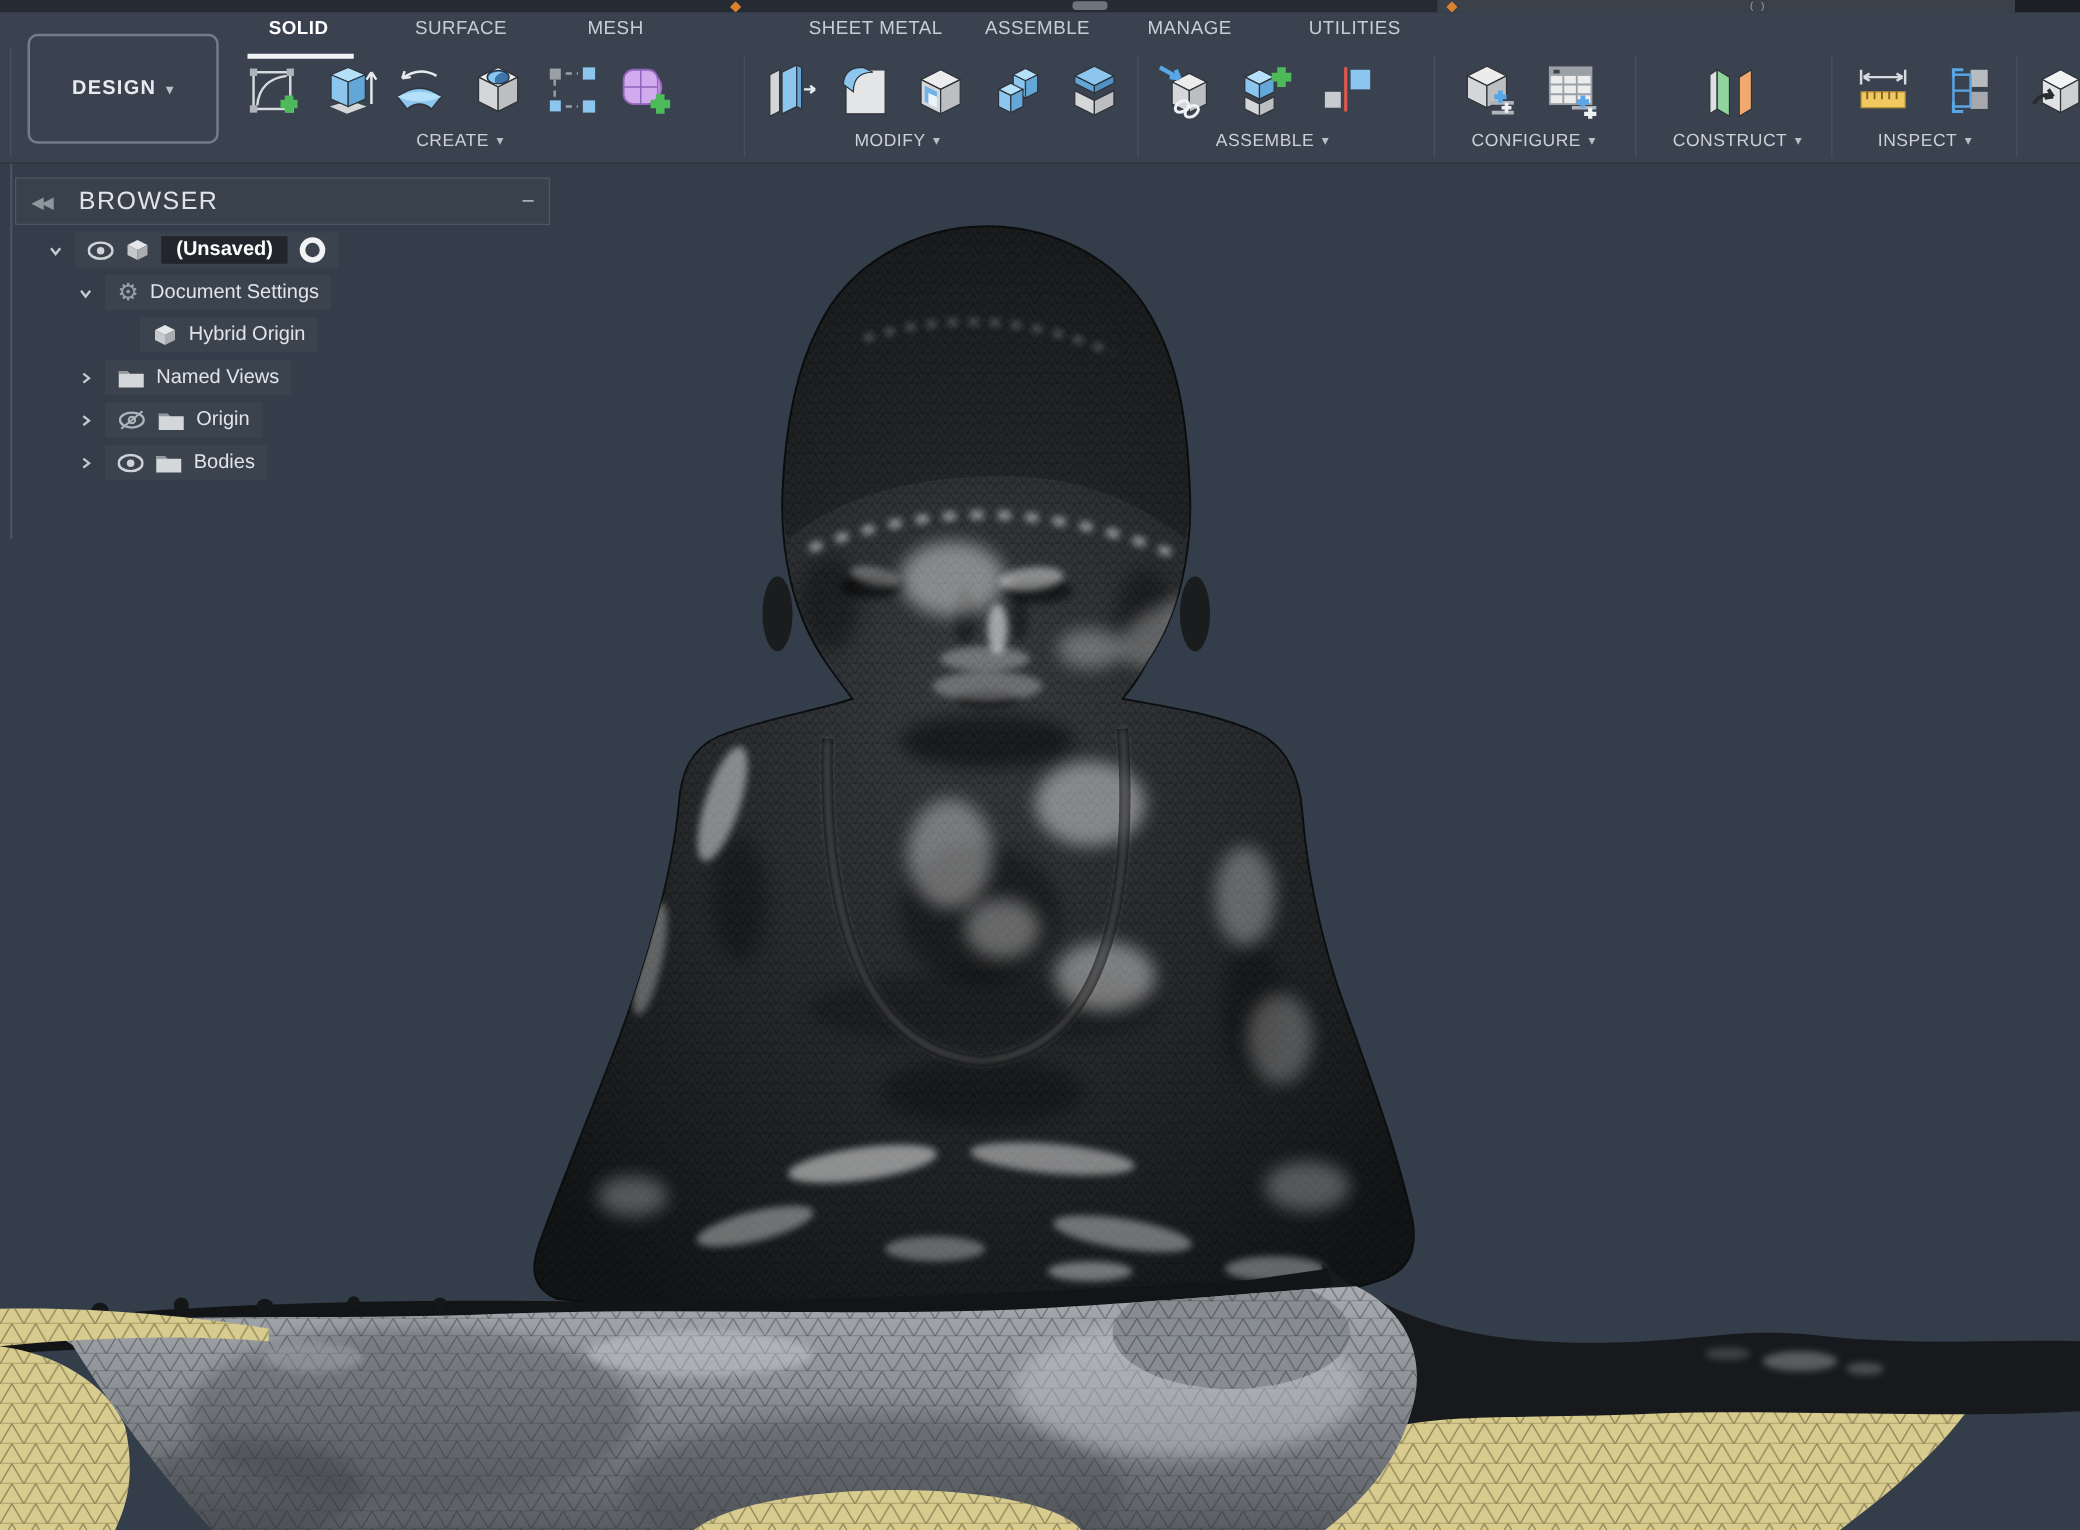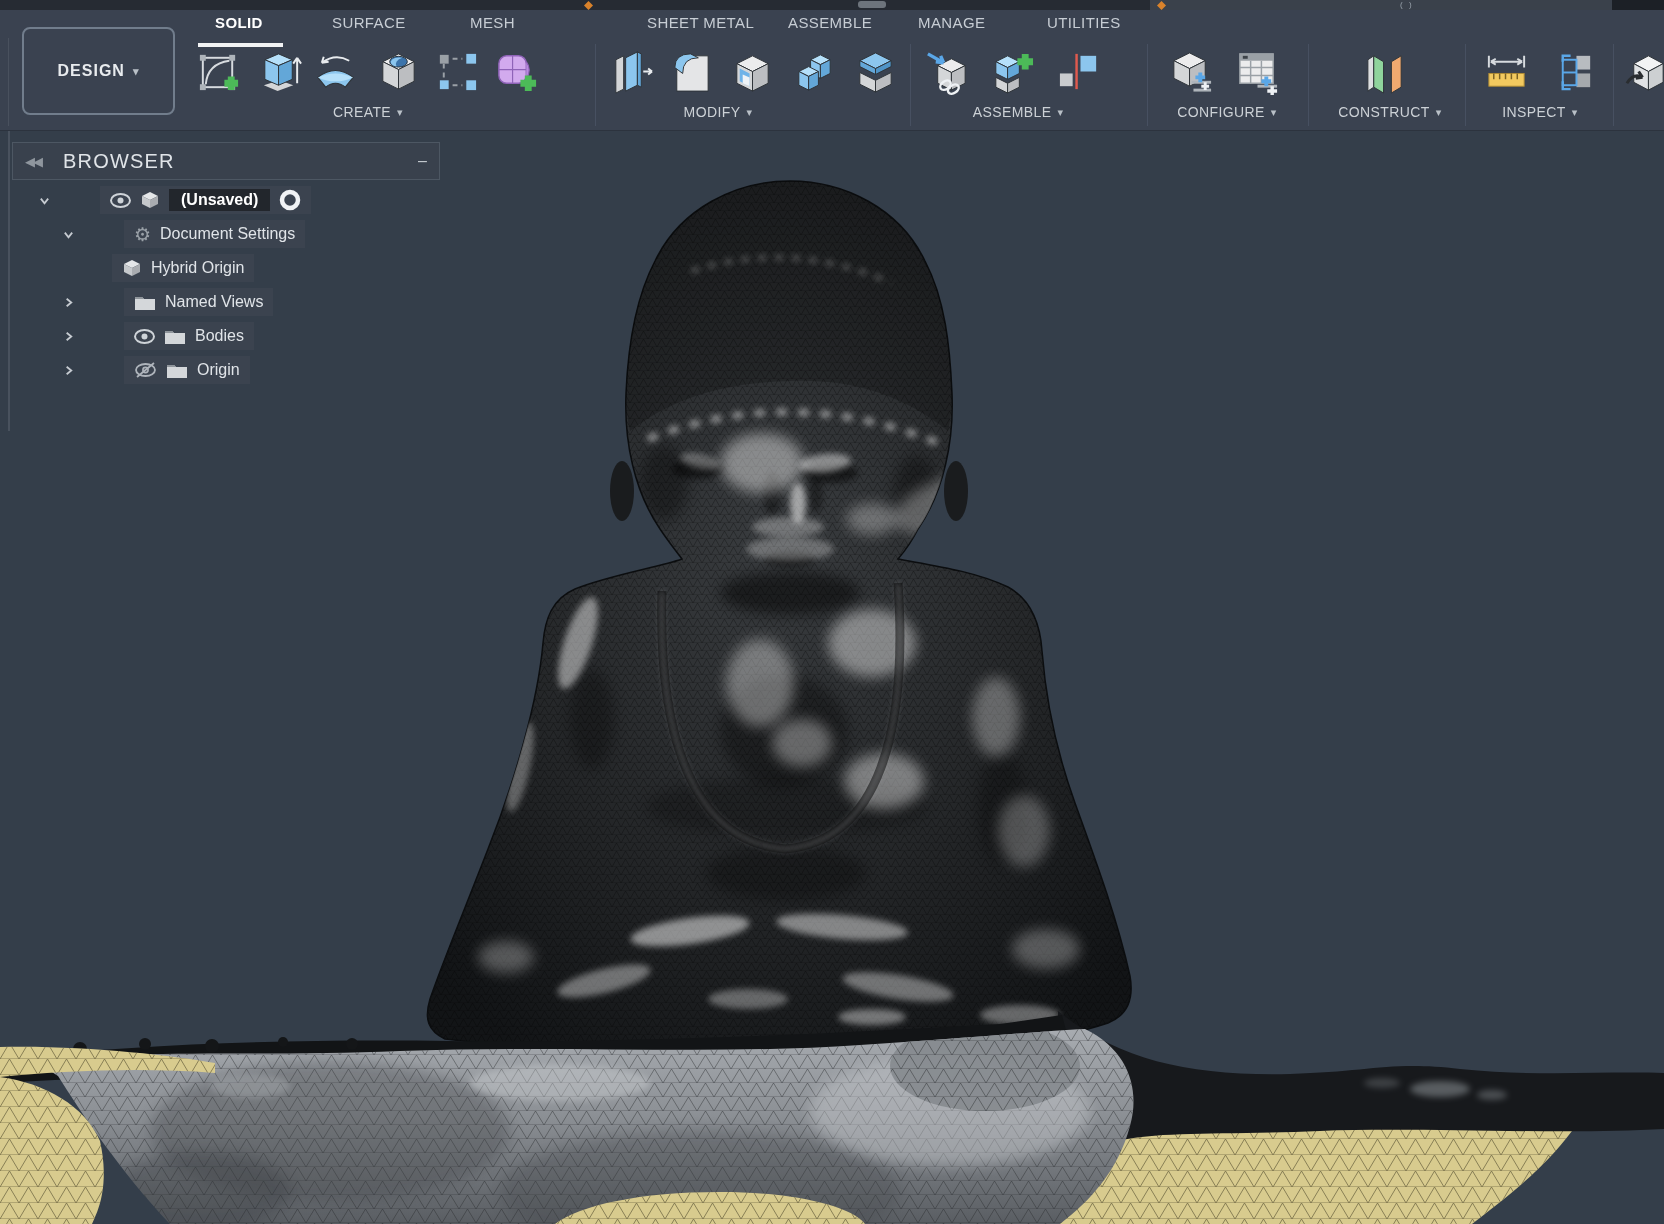--- a/index.html
+++ b/index.html
@@ -46,21 +46,21 @@
   
   #browser-line { position:absolute; left:8px; top:131px; width:2px; height:300px; background:#49525e; }
   #browser { position:absolute; left:12px; top:142px; width:428px; }
   #browser-header { height:38px; background:#39414d; border:1px solid #4d5763; display:flex;
                     align-items:center; padding:0 12px; }
   #browser-header .title { margin-left:22px; font-size:20px; color:#e0e4e8; letter-spacing:1.2px; }
   #browser-header .collapse { color:#8f969e; font-size:13px; letter-spacing:-2px; cursor:pointer; }
   #browser-header .minimize { margin-left:auto; color:#c6cbd1; font-size:16px; cursor:pointer; }
 
   #tree { position:absolute; left:12px; top:186px; width:420px; }
-  .row { display:flex; align-items:center; height:28px; margin-bottom:6px; font-size:16px; color:#e0e4e8;gap:40px; }
+  .row { display:flex; align-items:center; height:28px; margin-bottom:6px; font-size:16px; color:#e0e4e8; }
   .row .hl { display:flex; align-items:center; background:#3b434f; height:28px; padding:0 10px; gap:9px; cursor:pointer; }
   .chev { width:16px; display:flex; justify-content:center; margin-right:8px; cursor:pointer; }
   .chev svg { width:11px; height:11px; }
   .lbl { white-space:nowrap; }
   .sel-cell { background:#22262c; font-weight:bold; color:#fff; padding:2px 12px; }
   .r1 { margin-left:24px; } .r2 { margin-left:48px; }
   .r3 { margin-left:100px; } .r4 { margin-left:100px; }
   .r5 { margin-left:48px; } .r6 { margin-left:48px; } .r7 { margin-left:48px; }
   .tree-icon { display:flex; align-items:center; }
   .gear-glyph { font-size:19px; color:#99a0a7; line-height:1; }
@@ -536,20 +536,44 @@
         <span class="tree-icon">
           <svg width="22" height="17" viewBox="0 0 22 17">
               <path d="M1,3 h7 l2,2 h11 v11 h-20 Z" fill="#d4d7da"></path>
               <path d="M1,3 h7 l2,2 h-9 Z" fill="#8f959b"></path>
             </svg>
         </span>
         <span class="lbl">Named Views</span>
       </span>
     </div>
 
+    <div class="row r6">
+      <span class="chev">
+        <svg viewBox="0 0 12 12">
+            <path d="M4,2 L9,6 L4,10" fill="none" stroke="#c6cbd1" stroke-width="2"></path>
+          </svg>
+      </span>
+      <span class="hl">
+        <span class="tree-icon">
+          <svg width="23" height="18" viewBox="0 0 23 18">
+              <ellipse cx="11.5" cy="9" rx="9.5" ry="6" fill="none" stroke="#aeb4bb" stroke-width="1.8"></ellipse>
+              <circle cx="11.5" cy="9" r="2.6" fill="none" stroke="#aeb4bb" stroke-width="1.6"></circle>
+              <path d="M3,16 L20,2" stroke="#aeb4bb" stroke-width="1.8"></path>
+            </svg>
+        </span>
+        <span class="tree-icon">
+          <svg width="22" height="17" viewBox="0 0 22 17">
+              <path d="M1,3 h7 l2,2 h11 v11 h-20 Z" fill="#d4d7da"></path>
+              <path d="M1,3 h7 l2,2 h-9 Z" fill="#8f959b"></path>
+            </svg>
+        </span>
+        <span class="lbl">Origin</span>
+      </span>
+    </div>
+
     <div class="row r7">
       <span class="chev">
         <svg viewBox="0 0 12 12">
             <path d="M4,2 L9,6 L4,10" fill="none" stroke="#c6cbd1" stroke-width="2"></path>
           </svg>
       </span>
       <span class="hl">
         <span class="tree-icon">
           <svg width="21" height="15" viewBox="0 0 21 15">
               <ellipse cx="10.5" cy="7.5" rx="9.5" ry="6.5" fill="none" stroke="#ced3d8" stroke-width="2"></ellipse>
@@ -559,38 +583,14 @@
         <span class="tree-icon">
           <svg width="22" height="17" viewBox="0 0 22 17">
               <path d="M1,3 h7 l2,2 h11 v11 h-20 Z" fill="#d4d7da"></path>
               <path d="M1,3 h7 l2,2 h-9 Z" fill="#8f959b"></path>
             </svg>
         </span>
         <span class="lbl">Bodies</span>
       </span>
     </div>
 
-    <div class="row r6">
-      <span class="chev">
-        <svg viewBox="0 0 12 12">
-            <path d="M4,2 L9,6 L4,10" fill="none" stroke="#c6cbd1" stroke-width="2"></path>
-          </svg>
-      </span>
-      <span class="hl">
-        <span class="tree-icon">
-          <svg width="23" height="18" viewBox="0 0 23 18">
-              <ellipse cx="11.5" cy="9" rx="9.5" ry="6" fill="none" stroke="#aeb4bb" stroke-width="1.8"></ellipse>
-              <circle cx="11.5" cy="9" r="2.6" fill="none" stroke="#aeb4bb" stroke-width="1.6"></circle>
-              <path d="M3,16 L20,2" stroke="#aeb4bb" stroke-width="1.8"></path>
-            </svg>
-        </span>
-        <span class="tree-icon">
-          <svg width="22" height="17" viewBox="0 0 22 17">
-              <path d="M1,3 h7 l2,2 h11 v11 h-20 Z" fill="#d4d7da"></path>
-              <path d="M1,3 h7 l2,2 h-9 Z" fill="#8f959b"></path>
-            </svg>
-        </span>
-        <span class="lbl">Origin</span>
-      </span>
-    </div>
-
   </div>
 </div>
 
 </body></html>

